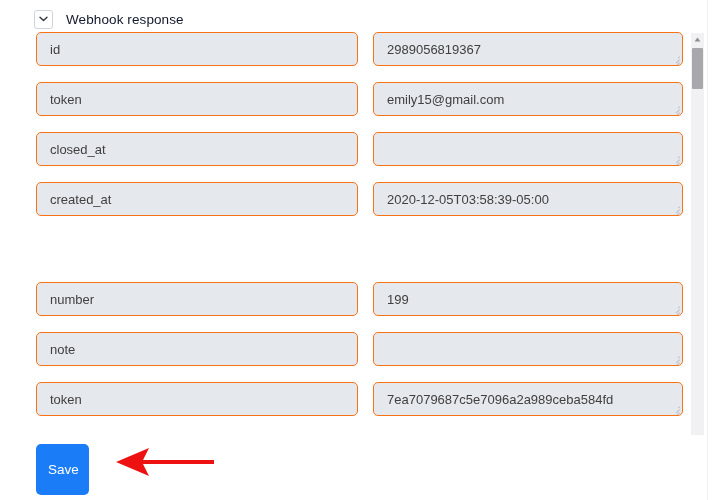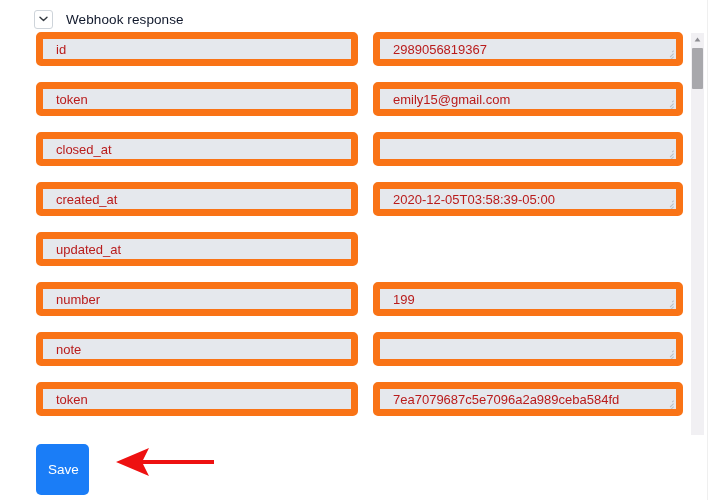--- a/index.html
+++ b/index.html
@@ -86,27 +86,27 @@
     position: absolute;
     left: 0;
     width: 707px;
     height: 34px;
   }
   .field {
     position: absolute;
     top: 0;
     height: 34px;
     background: #e5e8ed;
-    border: 7px solid #f97316;
+    border: 1px solid #f97316;
     border-radius: 5px;
     box-sizing: border-box;
     display: flex;
     align-items: center;
     font-size: 13px;
-    color: #b91c1c;
+    color: #404040;
     padding: 0 13px;
     white-space: nowrap;
     overflow: hidden;
     cursor: text;
   }
   .field.key {
     left: 36px;
     width: 322px;
   }
   .field.value {
@@ -239,21 +239,20 @@
     </div>
     <div class="row" style="top:150px">
       <div class="field key">created_at</div>
       <div class="field value">2020-12-05T03:58:39-05:00<span class="grip">
             <i></i>
             <i></i>
             <i></i>
           </span></div>
     </div>
     <div class="row" style="top:200px">
-      <div class="field key">updated_at</div>
     </div>
     <div class="row" style="top:250px">
       <div class="field key">number</div>
       <div class="field value">199<span class="grip">
             <i></i>
             <i></i>
             <i></i>
           </span></div>
     </div>
     <div class="row" style="top:300px">

